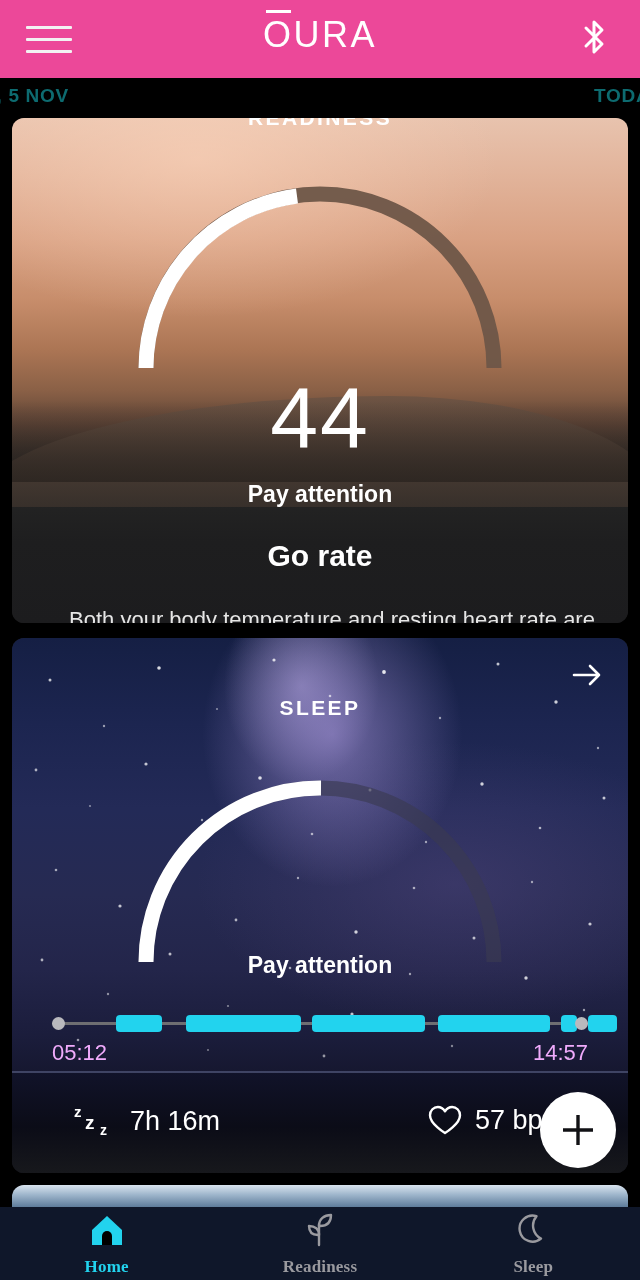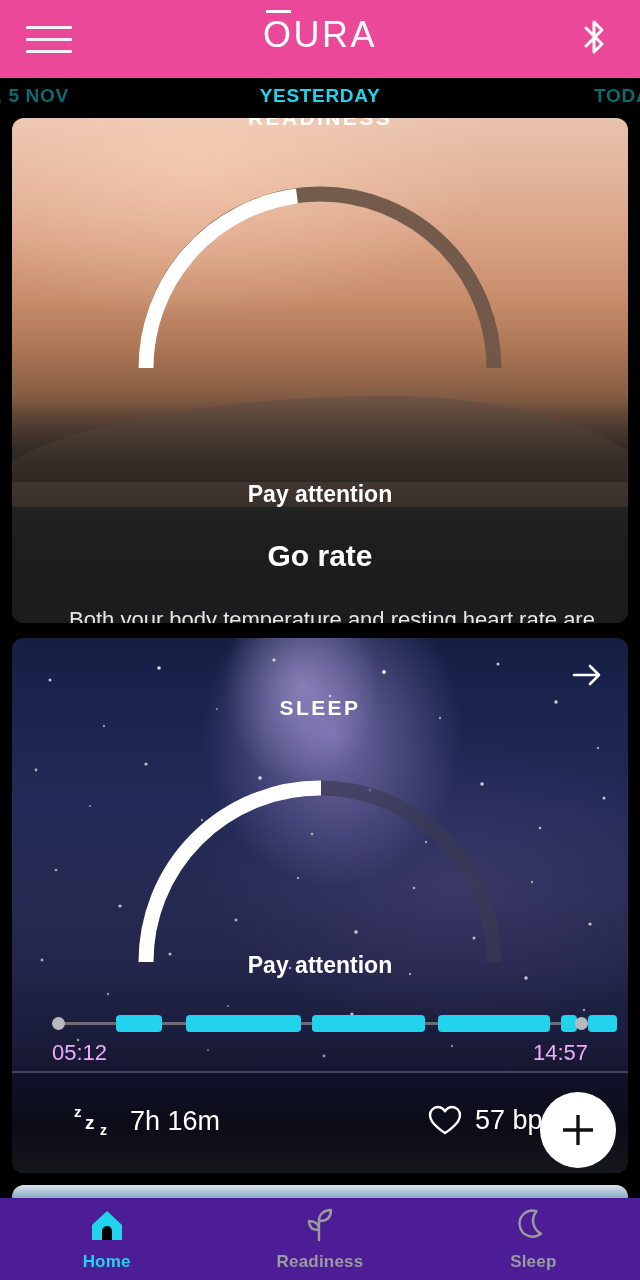--- a/index.html
+++ b/index.html
@@ -163,22 +163,23 @@
 
   
   .fab {
     position:absolute; left:540px; top:1092px; width:76px; height:76px;
     background:#fff; border-radius:50%;
     display:flex; align-items:center; justify-content:center;
   }
 
   
   .bottomnav {
-    position:absolute; left:0; bottom:0; width:640px; height:82px; background:#4c1d95;
+    position:absolute; left:0; bottom:0; width:640px; height:73px; background:#0f172a;
     display:flex;
+    font-family:Liberation Serif, serif;
   }
   .nav-item {
     flex:1; display:flex; flex-direction:column; align-items:center; justify-content:center;
     gap:8px; color:#9a9a9f;
   }
   .nav-item.active { color:#22d3ee; }
   .nav-label { font-size:17px; font-weight:bold; letter-spacing:.2px; }
   .nav-icon { height:38px; display:flex; align-items:center; justify-content:center; }
 </style>
 </head>
@@ -195,36 +196,36 @@
     <div class="brand">
       <span class="macron">O</span><span>URA</span>
     </div>
     <svg class="bt-icon" viewBox="0 0 48 48">
       <path d="M16 14 L32 30 L24 38 L24 8 L32 16 L16 32" fill="none" stroke="#ffffff" stroke-width="3" stroke-linecap="round" stroke-linejoin="round"></path>
     </svg>
   </div>
 
   <div class="datestrip">
     <div class="d d-prev">U, 5 NOV</div>
-    <div class="d d-cur">YESTERDAY</div>
     <div class="d d-next">TODAY</div>
   </div>
 
   <div class="card" id="readiness-card">
     <div class="card-bg bg-readiness">
       <div class="dune"></div>
     </div>
 
     <div class="card-label" id="readiness-label">READINESS</div>
 
     <svg class="gauge" id="readiness-gauge" viewBox="0 0 400 240">
       <path d="M 26 228 A 174 174 0 1 1 374 228" fill="none" stroke="#6e5648" stroke-width="15" stroke-linecap="butt" opacity="0.95"></path>
       <path d="M 26 228 A 174 174 0 0 1 177 56" fill="none" stroke="#ffffff" stroke-width="15" stroke-linecap="butt"></path>
     </svg>
 
+    <div class="score" id="readiness-score">44</div>
     <div class="score-sub" id="readiness-sub">Pay attention</div>
     <div class="headline">Go rate</div>
     <div class="body-copy">Both your body temperature and resting heart rate are elevated. How are you feeling? To help regain balance, give yourself time to recover today.</div>
   </div>
 
   <div class="card" id="sleep-card">
     <div class="card-bg bg-sleep">
       <svg class="stars" viewBox="0 0 616 535" preserveAspectRatio="none">
         <g fill="#ffffff">
           <circle cx="38" cy="42" r="1.5" opacity=".8"></circle>

